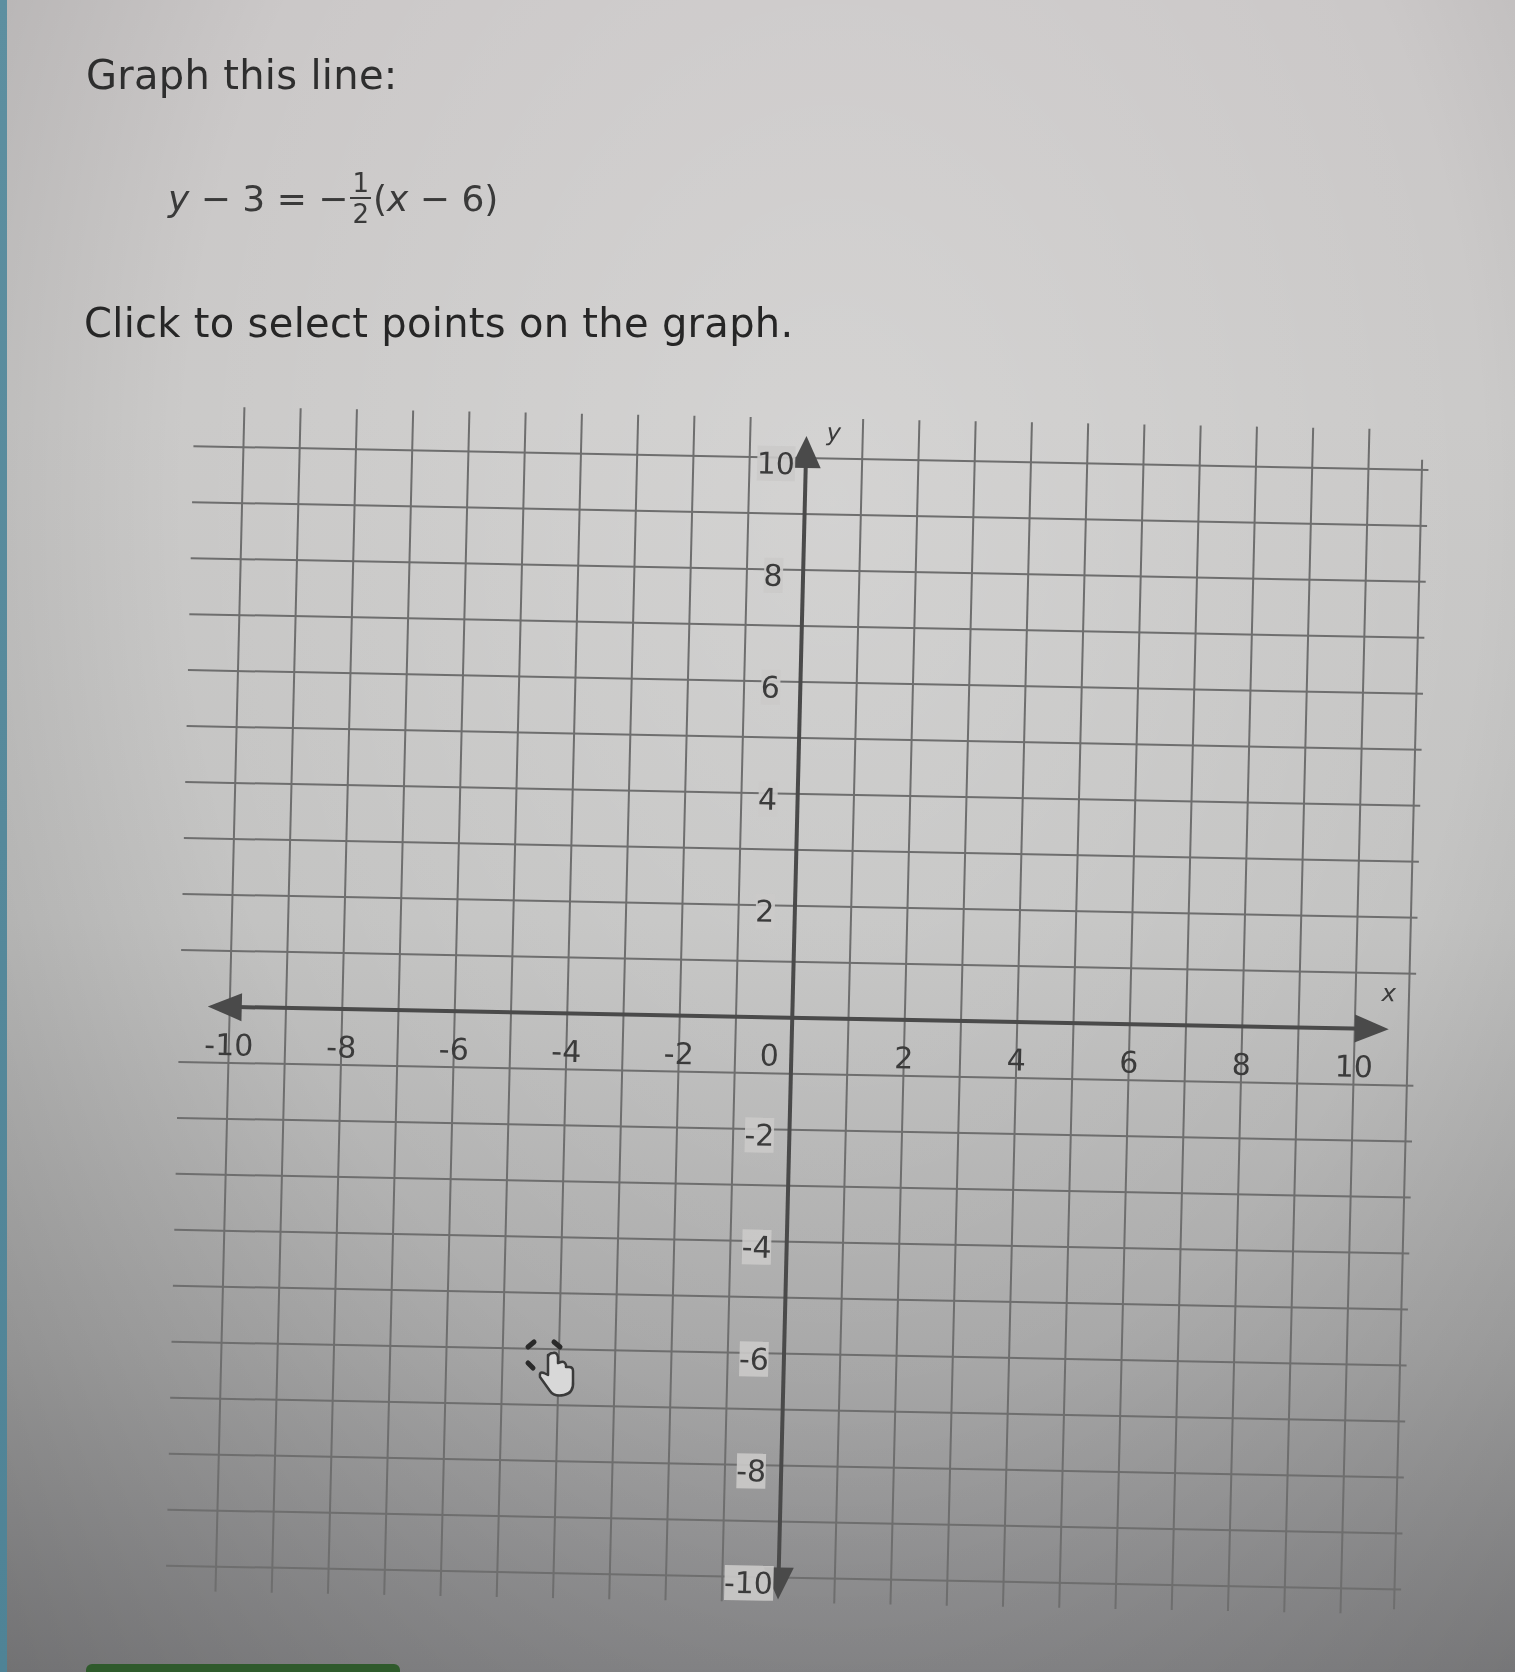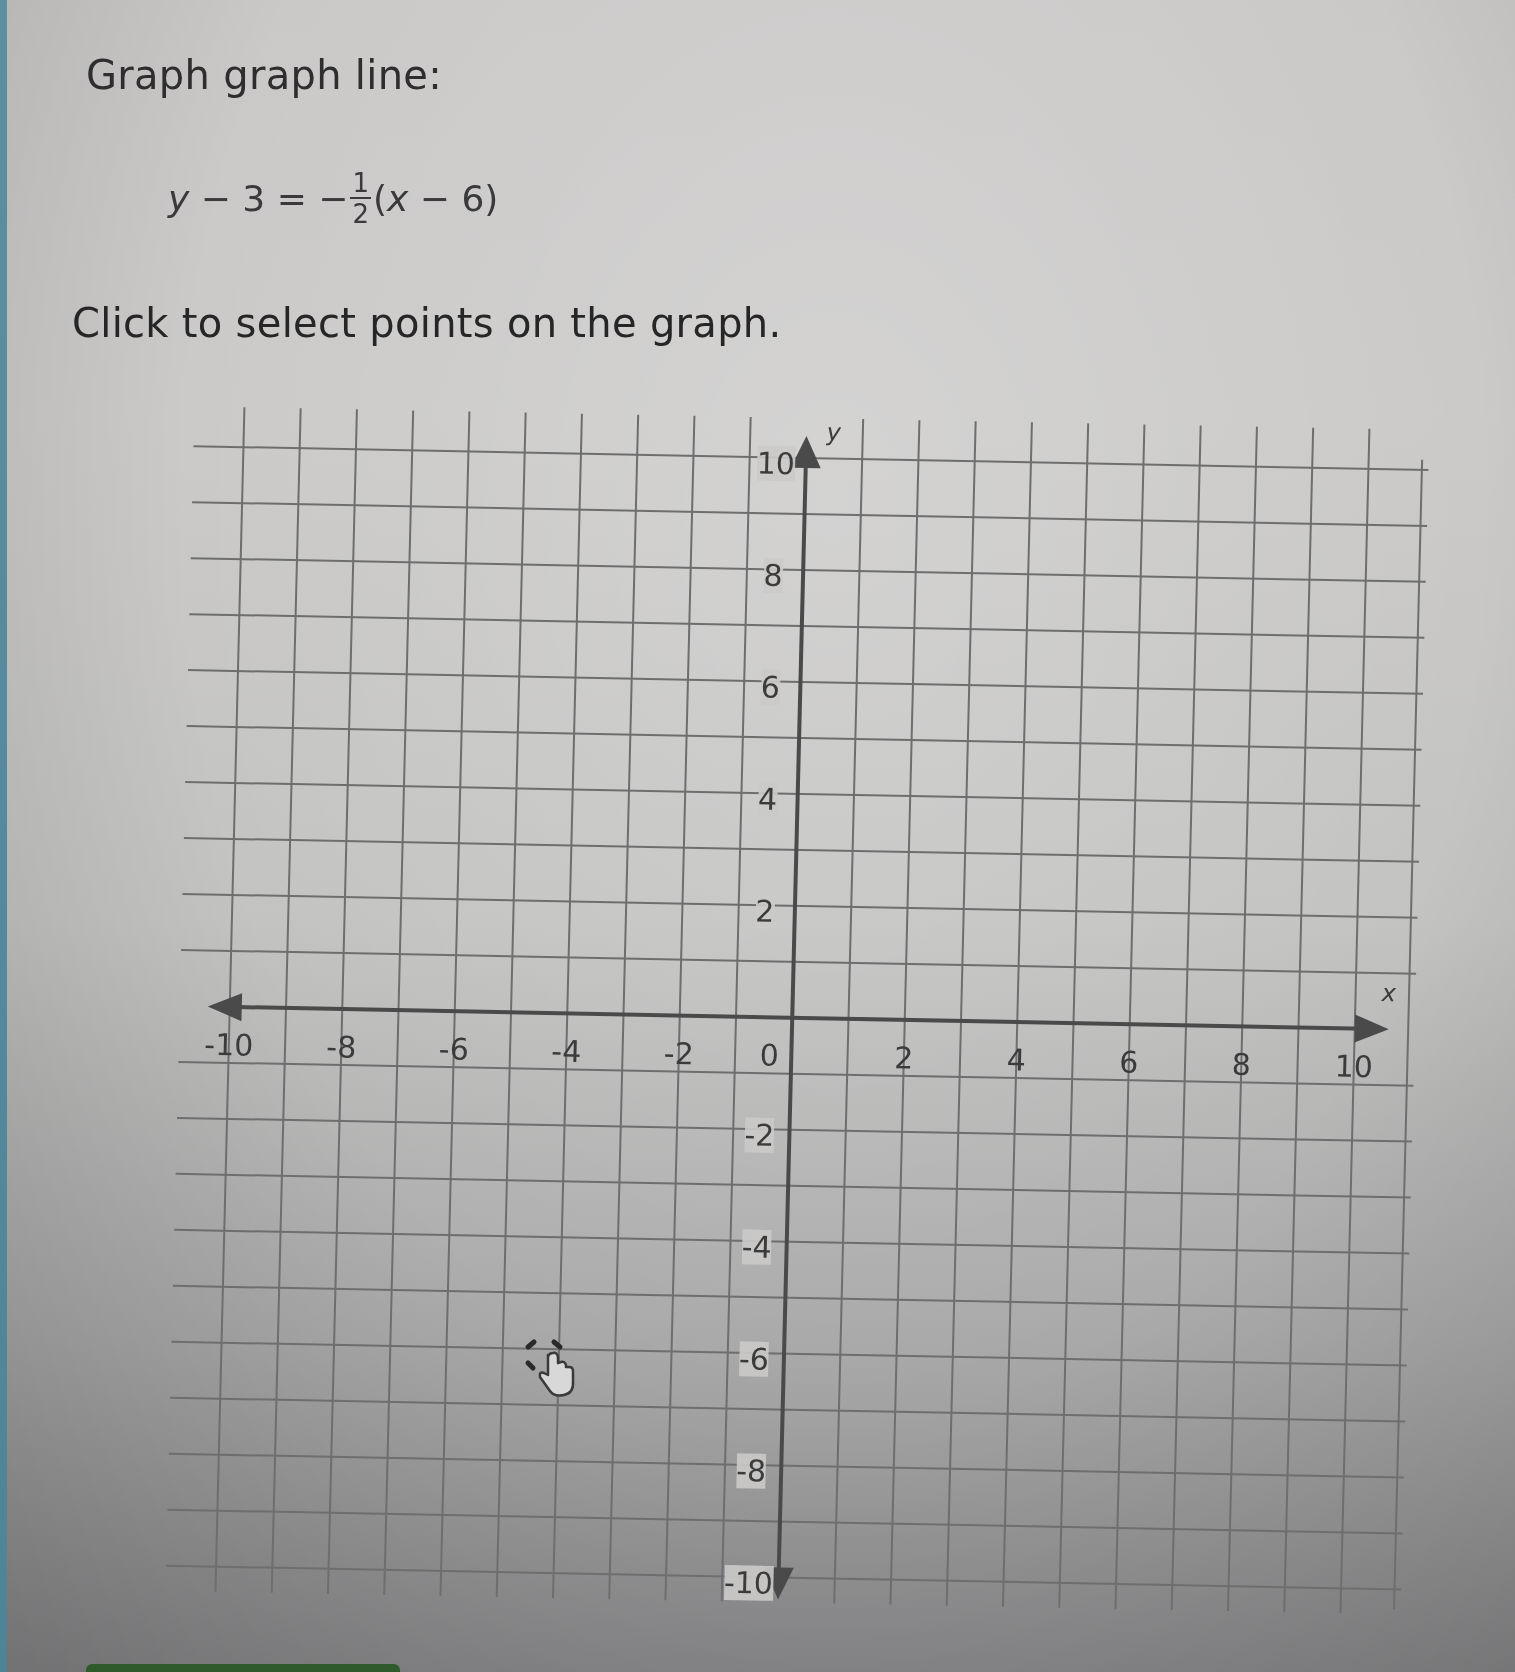--- a/index.html
+++ b/index.html
@@ -27,21 +27,21 @@
   }
   .equation .part { white-space: pre; }
   .equation .var { font-style: italic; }
   .frac {
     display: inline-flex; flex-direction: column; align-items: center;
     font-size: 26px; line-height: 1; margin: 0 2px;
   }
   .frac .num { border-bottom: 2px solid #3a3a3a; padding: 0 2px 1px; }
   .frac .den { padding-top: 2px; }
   .instruction {
-    position: absolute; left: 72px; top: 300px;
+    position: absolute; left: 84px; top: 300px;
     font-size: 40px; color: #262626; letter-spacing: 0.3px;
   }
   .graph {
     position: absolute; left: 190px; top: 418px; width: 1235px; height: 1180px;
     transform: skewY(1.1deg) skewX(-1.4deg);
     transform-origin: 50% 50%;
   }
   .graph svg { position: absolute; left: 0; top: 0; overflow: visible; }
   .grid-line { stroke: #6e6e6e; stroke-width: 2; }
   .axis-line { stroke: #4a4a4a; stroke-width: 4; }
@@ -59,21 +59,21 @@
     position: absolute; left: 86px; top: 1664px; width: 314px; height: 20px;
     background: #2f5a2c; border-radius: 6px 6px 0 0;
   }
 </style>
 </head>
 <body>
 
 <div class="vignette"></div>
 <div class="left-border"></div>
 
-<div class="prompt">Graph graph line:</div>
+<div class="prompt">Graph this line:</div>
 
 <div class="equation">
   <span class="part var">y</span>
   <span class="part"> − 3 = −</span>
   <span class="frac">
     <span class="num">1</span>
     <span class="den">2</span>
   </span>
   <span class="part">(</span>
   <span class="part var">x</span>

